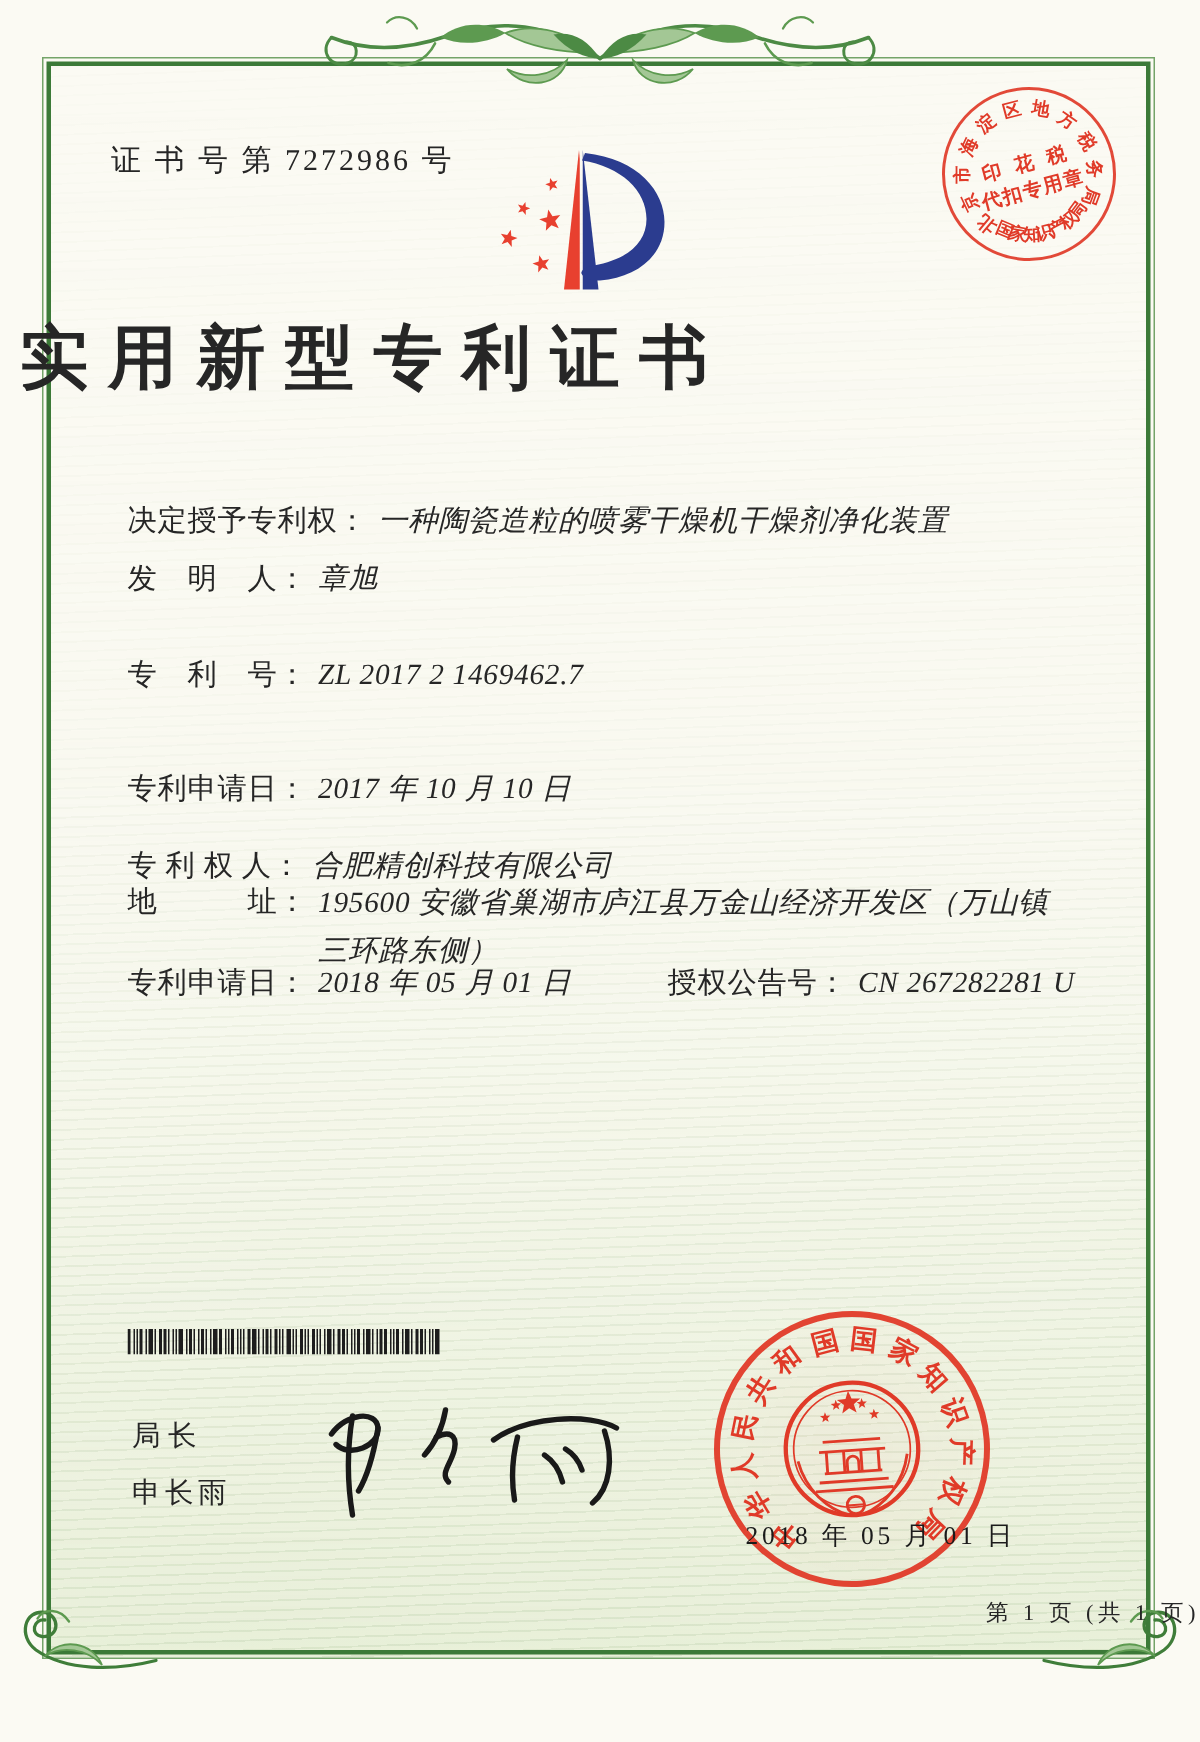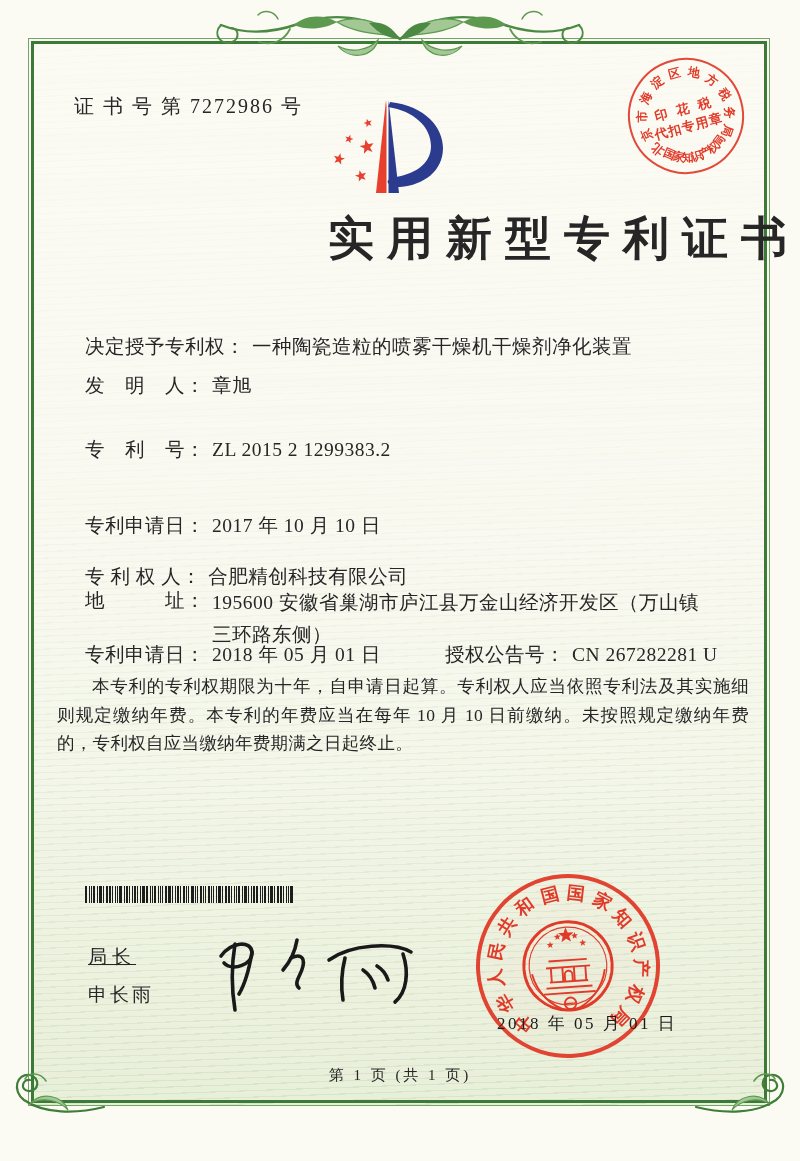--- a/index.html
+++ b/index.html
@@ -31,37 +31,37 @@
     pointer-events:none;
   }
   
   .top-ornament{position:absolute;left:210px;top:4px;}
   .corner-flourish{position:absolute;bottom:42px;}
   .corner-flourish.left{left:6px;}
   .corner-flourish.right{right:6px;transform:scaleX(-1);}
   
   .cert-no{position:absolute;left:74px;top:93px;font-size:20px;letter-spacing:2px;}
   .logo{position:absolute;left:330px;top:96px;}
-  .title{position:absolute;left:0;top:208px;width:100%;text-align:right;
+  .title{position:absolute;left:0;top:208px;width:100%;text-align:left;
          font-size:46px;font-weight:700;letter-spacing:13px;text-indent:13px;}
   
   .f-row{position:absolute;left:85px;font-size:19.5px;letter-spacing:0.5px;white-space:nowrap;}
-  .f-row .val{margin-left:7px;}
+  .f-row .val{margin-left:7px;font-style:italic;}
   .f-row.wrap{white-space:normal;}
   .f-row.wrap .val{display:inline-block;width:505px;vertical-align:top;line-height:1.62;}
   .grant-right{left:445px;}
   
   .paras{position:absolute;left:57px;top:672px;width:692px;}
   .paras p{margin:0;text-indent:2em;font-size:17.5px;line-height:1.64;text-align:justify;letter-spacing:0.3px;}
   
   .barcode{position:absolute;left:85px;top:886px;}
-  .signer-title{position:absolute;left:88px;top:944px;font-size:19px;letter-spacing:5px;text-decoration:underline;}
+  .signer-title{position:absolute;left:88px;top:944px;font-size:19px;letter-spacing:5px;}
   .signer-name{position:absolute;left:88px;top:982px;font-size:19px;letter-spacing:3px;}
   .signature{position:absolute;left:205px;top:918px;}
-  .page-footer{position:absolute;left:0;top:1066px;width:100%;text-align:center;font-size:15px;letter-spacing:3px;}
+  .page-footer{position:absolute;left:0;top:1066px;width:100%;text-align:right;font-size:15px;letter-spacing:3px;}
   
   .stamp-tax{
     position:absolute;left:628px;top:58px;width:112px;height:112px;border-radius:50%;
     border:2.5px solid rgba(224,58,40,0.92);transform:rotate(-15deg);
     color:var(--seal-red);z-index:20;
   }
   .stamp-tax .c-line{position:absolute;left:0;width:100%;text-align:center;font-weight:600;}
   .stamp-tax .l1{top:40px;font-size:13px;letter-spacing:3px;}
   .stamp-tax .l2{top:58px;font-size:13px;letter-spacing:1px;}
   .seal{
@@ -153,40 +153,39 @@
 
 <div class="title">实用新型专利证书</div>
 
 <div class="f-row" style="top:333px">
   <span class="lbl">决定授予专利权：</span><span class="val">一种陶瓷造粒的喷雾干燥机干燥剂净化装置</span>
 </div>
 <div class="f-row" style="top:372px">
   <span class="lbl">发　明　人：</span><span class="val">章旭</span>
 </div>
 <div class="f-row" style="top:436px">
-  <span class="lbl">专　利　号：</span><span class="val">ZL 2015 2 1299383.2</span>
+  <span class="lbl">专　利　号：</span><span class="val">ZL 2017 2 1469462.7</span>
 </div>
 <div class="f-row" style="top:512px">
   <span class="lbl">专利申请日：</span><span class="val">2017 年 10 月 10 日</span>
 </div>
 <div class="f-row" style="top:563px">
   <span class="lbl">专 利 权 人：</span><span class="val">合肥精创科技有限公司</span>
 </div>
 <div class="f-row wrap" style="top:587px">
   <span class="lbl">地　　　址：</span><span class="val">195600 安徽省巢湖市庐江县万金山经济开发区（万山镇三环路东侧）</span>
 </div>
 <div class="f-row" style="top:641px">
   <span class="lbl">专利申请日：</span><span class="val">2018 年 05 月 01 日</span>
 </div>
 <div class="f-row grant-right" style="top:641px">
   <span class="lbl">授权公告号：</span><span class="val">CN 267282281 U</span>
 </div>
 
 <div class="paras">
-  <p>本专利的专利权期限为十年，自申请日起算。专利权人应当依照专利法及其实施细则规定缴纳年费。本专利的年费应当在每年 10 月 10 日前缴纳。未按照规定缴纳年费的，专利权自应当缴纳年费期满之日起终止。</p>
 </div>
 
 <svg class="barcode" width="214" height="17" viewBox="0 0 214 17">
   <g id="bars" fill="#1d1d1d">
       <rect x="0" y="0" width="2" height="17"></rect>
       <rect x="4" y="0" width="1" height="17"></rect>
       <rect x="6" y="0" width="1" height="17"></rect>
       <rect x="8" y="0" width="2" height="17"></rect>
       <rect x="12" y="0" width="1" height="17"></rect>
       <rect x="14" y="0" width="3" height="17"></rect>

